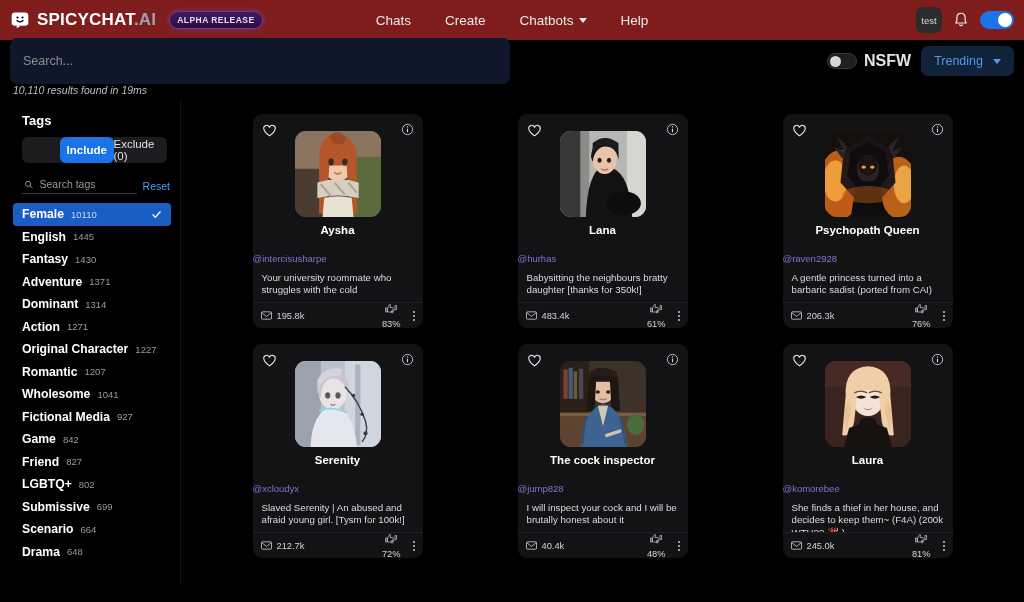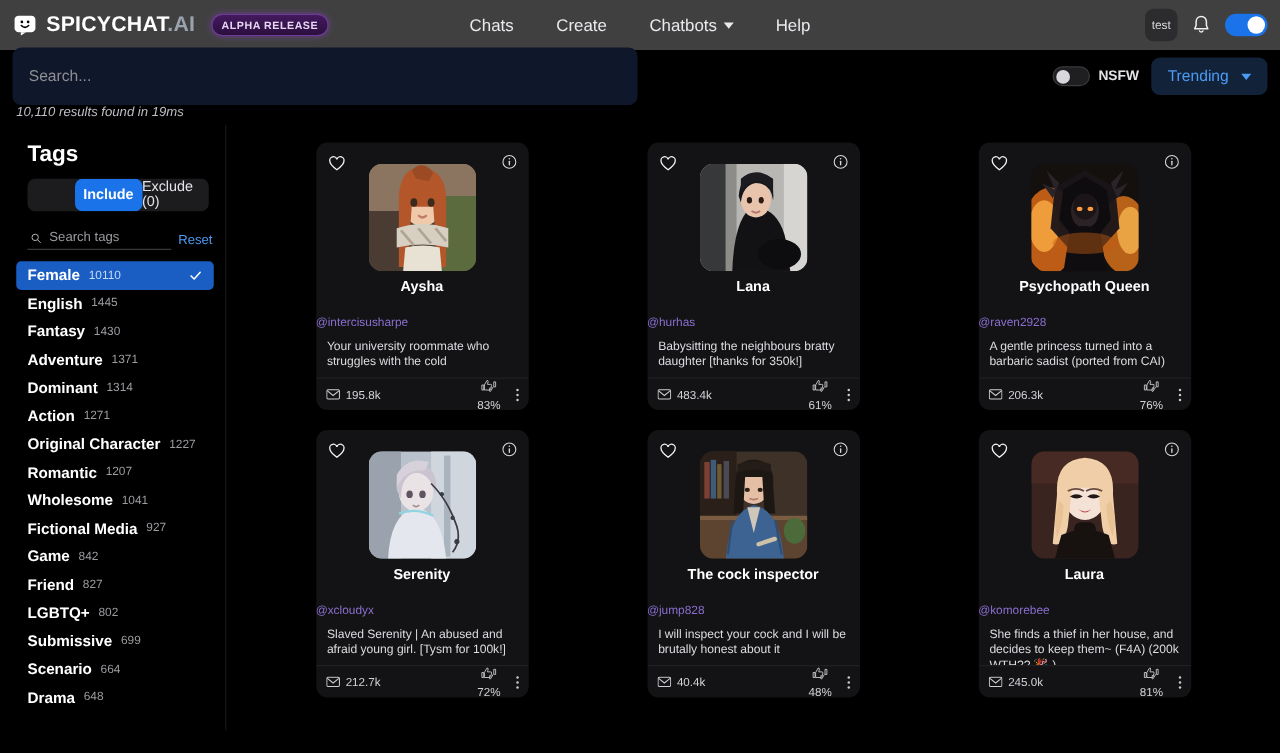--- a/index.html
+++ b/index.html
@@ -9,21 +9,21 @@
     font-family: "Liberation Sans", sans-serif;
     color: #ffffff;
     overflow: hidden;
   }
   
   .header {
     position: relative;
     height: 40px;
     display: flex;
     align-items: center;
-    background: #404040;
+    background: #7f1d1d;
   }
   .brand { display: flex; align-items: center; gap: 7px; padding-left: 10px; }
   .brand-logo { width: 20px; height: 20px; display: block; }
   .brand-text { font-size: 17px; font-weight: bold; letter-spacing: .2px; }
   .brand-text .ai { color: #9aa2ad; font-weight: bold; }
   .alpha-badge {
     margin-left: 6px;
     background: linear-gradient(180deg,#43195e 0%,#2b0f3e 100%);
     border: 1px solid #6c3b93;
     color: #e7d7f5;
@@ -80,42 +80,42 @@
   }
   .nsfw-wrap { display: flex; align-items: center; gap: 7px; }
   .toggle-off {
     width: 30px; height: 16px; border-radius: 8px; background: #1f1f21;
     border: 1px solid #3a3a3c; position: relative; cursor: pointer;
   }
   .toggle-off::after {
     content:""; position:absolute; top: 2px; left: 2px;
     width: 11px; height: 11px; border-radius: 50%; background: #d8d8dc;
   }
-  .nsfw-label { font-size: 11px; color: #e4e4e8; font-weight: bold; }
+  .nsfw-label { font-size: 16px; color: #e4e4e8; font-weight: bold; }
   .trending-btn {
     display: flex; align-items: center; gap: 10px;
     background: #122238; border-radius: 7px;
     padding: 8px 13px; cursor: pointer;
   }
   .trending-btn span { color: #4c9bf5; font-size: 12.5px; }
   .trending-caret {
     width: 0; height: 0; border-left: 4px solid transparent;
     border-right: 4px solid transparent; border-top: 5px solid #4c9bf5;
   }
   .results-line {
     padding: 2px 0 0 13px; font-size: 10.5px; color: #bfbfc6;
     font-style: italic; height: 18px;
   }
   
   .body-wrap { display: flex; height: 484px; }
   .sidebar {
     width: 181px; border-right: 1px solid #151517;
     padding: 10px 0 0 0; overflow: hidden;
   }
-  .sidebar h2 { font-size: 18px; padding: 3px 0 9px 22px; font-weight: bold; }
+  .sidebar h2 { font-size: 13px; padding: 3px 0 9px 22px; font-weight: bold; }
   .seg {
     margin: 0 13px 0 22px; height: 26px; border-radius: 6px;
     background: #1c1c1e; display: flex; overflow: hidden; padding-left: 38px;
   }
   .seg-btn {
     flex: 1; display: flex; align-items: center; justify-content: center;
     font-size: 11.5px; cursor: pointer; color: #e2e2e7;
   }
   .seg-btn.active { background: #1a73e8; color: #fff; font-weight: bold; border-radius: 6px; }
   .tagsearch-row {

